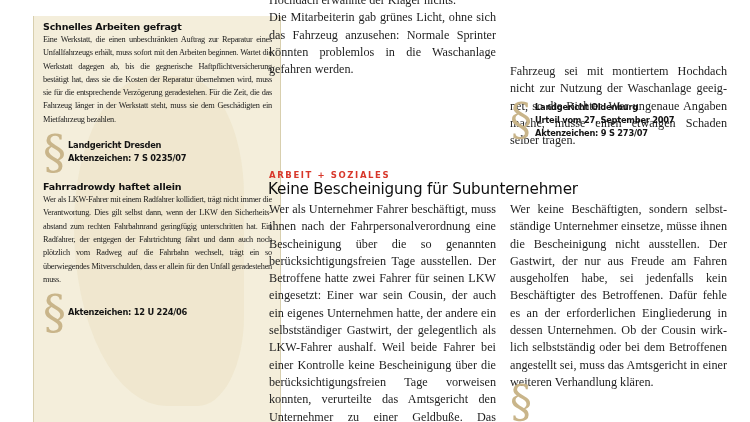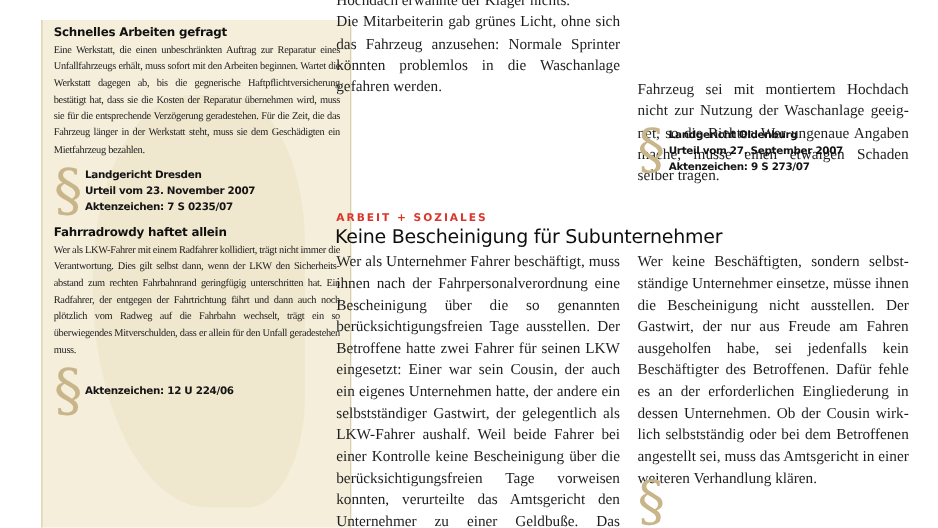--- a/index.html
+++ b/index.html
@@ -64,21 +64,20 @@
 <aside class="sidebar">
   <div class="bg-shape"></div>
   <div class="sb-inner">
     <section>
       <h3 class="sb-head">Schnelles Arbeiten gefragt</h3>
       <p class="sb-body">Eine Werkstatt, die einen unbeschränkten Auf­trag zur Reparatur eines Unfallfahrzeugs erhält, muss sofort mit den Arbeiten beginnen. Wartet die Werkstatt dagegen ab, bis die gegnerische Haftpflichtversicherung bestätigt hat, dass sie die Kosten der Reparatur übernehmen wird, muss sie für die entsprechende Verzögerung geradestehen. Für die Zeit, die das Fahrzeug län­ger in der Werkstatt steht, muss sie dem Geschä­digten ein Mietfahrzeug bezahlen.</p>
       <div class="citation">
         <span class="para-sign">§</span>
         <div class="cite-lines">
           <div>Landgericht Dresden</div>
-          <div>Urteil vom 23. November 2007</div>
           <div>Aktenzeichen: 7 S 0235/07</div>
         </div>
       </div>
     </section>
     <section style="margin-top:8px;">
       <h3 class="sb-head">Fahrradrowdy haftet allein</h3>
       <p class="sb-body">Wer als LKW-Fahrer mit einem Radfahrer kolli­diert, trägt nicht immer die Verantwortung. Dies gilt selbst dann, wenn der LKW den Sicherheits­abstand zum rechten Fahrbahnrand geringfügig unterschritten hat. Ein Radfahrer, der entgegen der Fahrtrichtung fährt und dann auch noch plötzlich vom Radweg auf die Fahrbahn wech­selt, trägt ein so überwiegendes Mitverschul­den, dass er allein für den Unfall geradestehen muss.</p>
       <div class="citation">
         <span class="para-sign">§</span>
         <div class="cite-lines">

